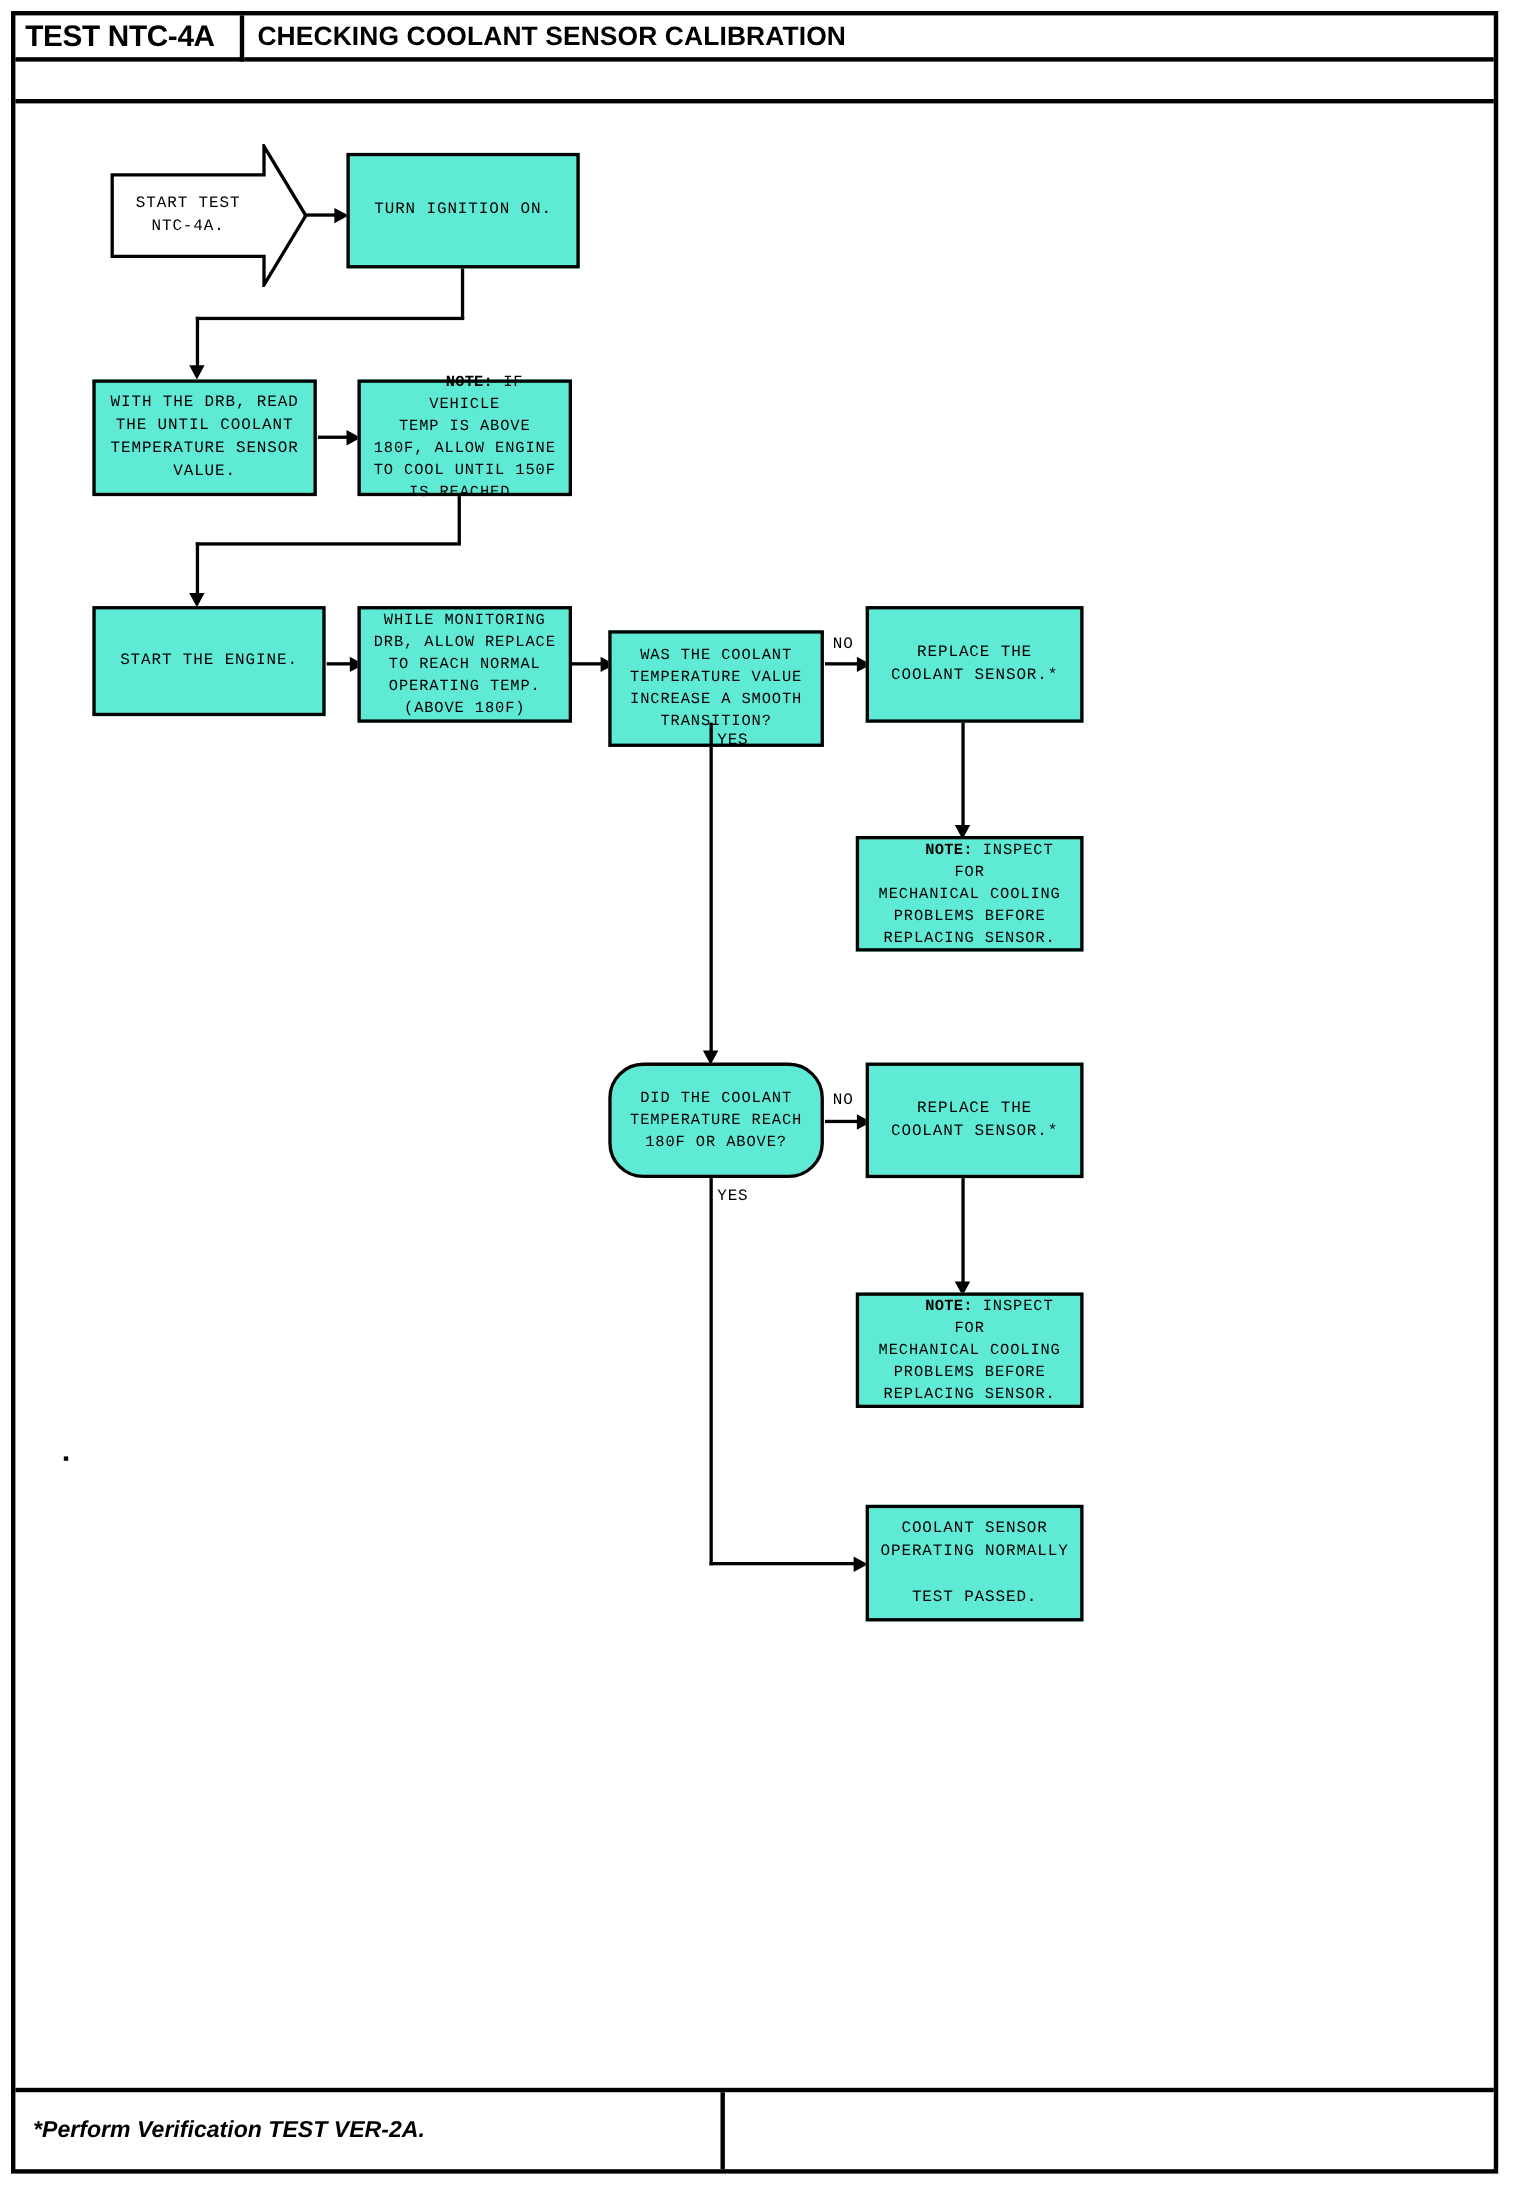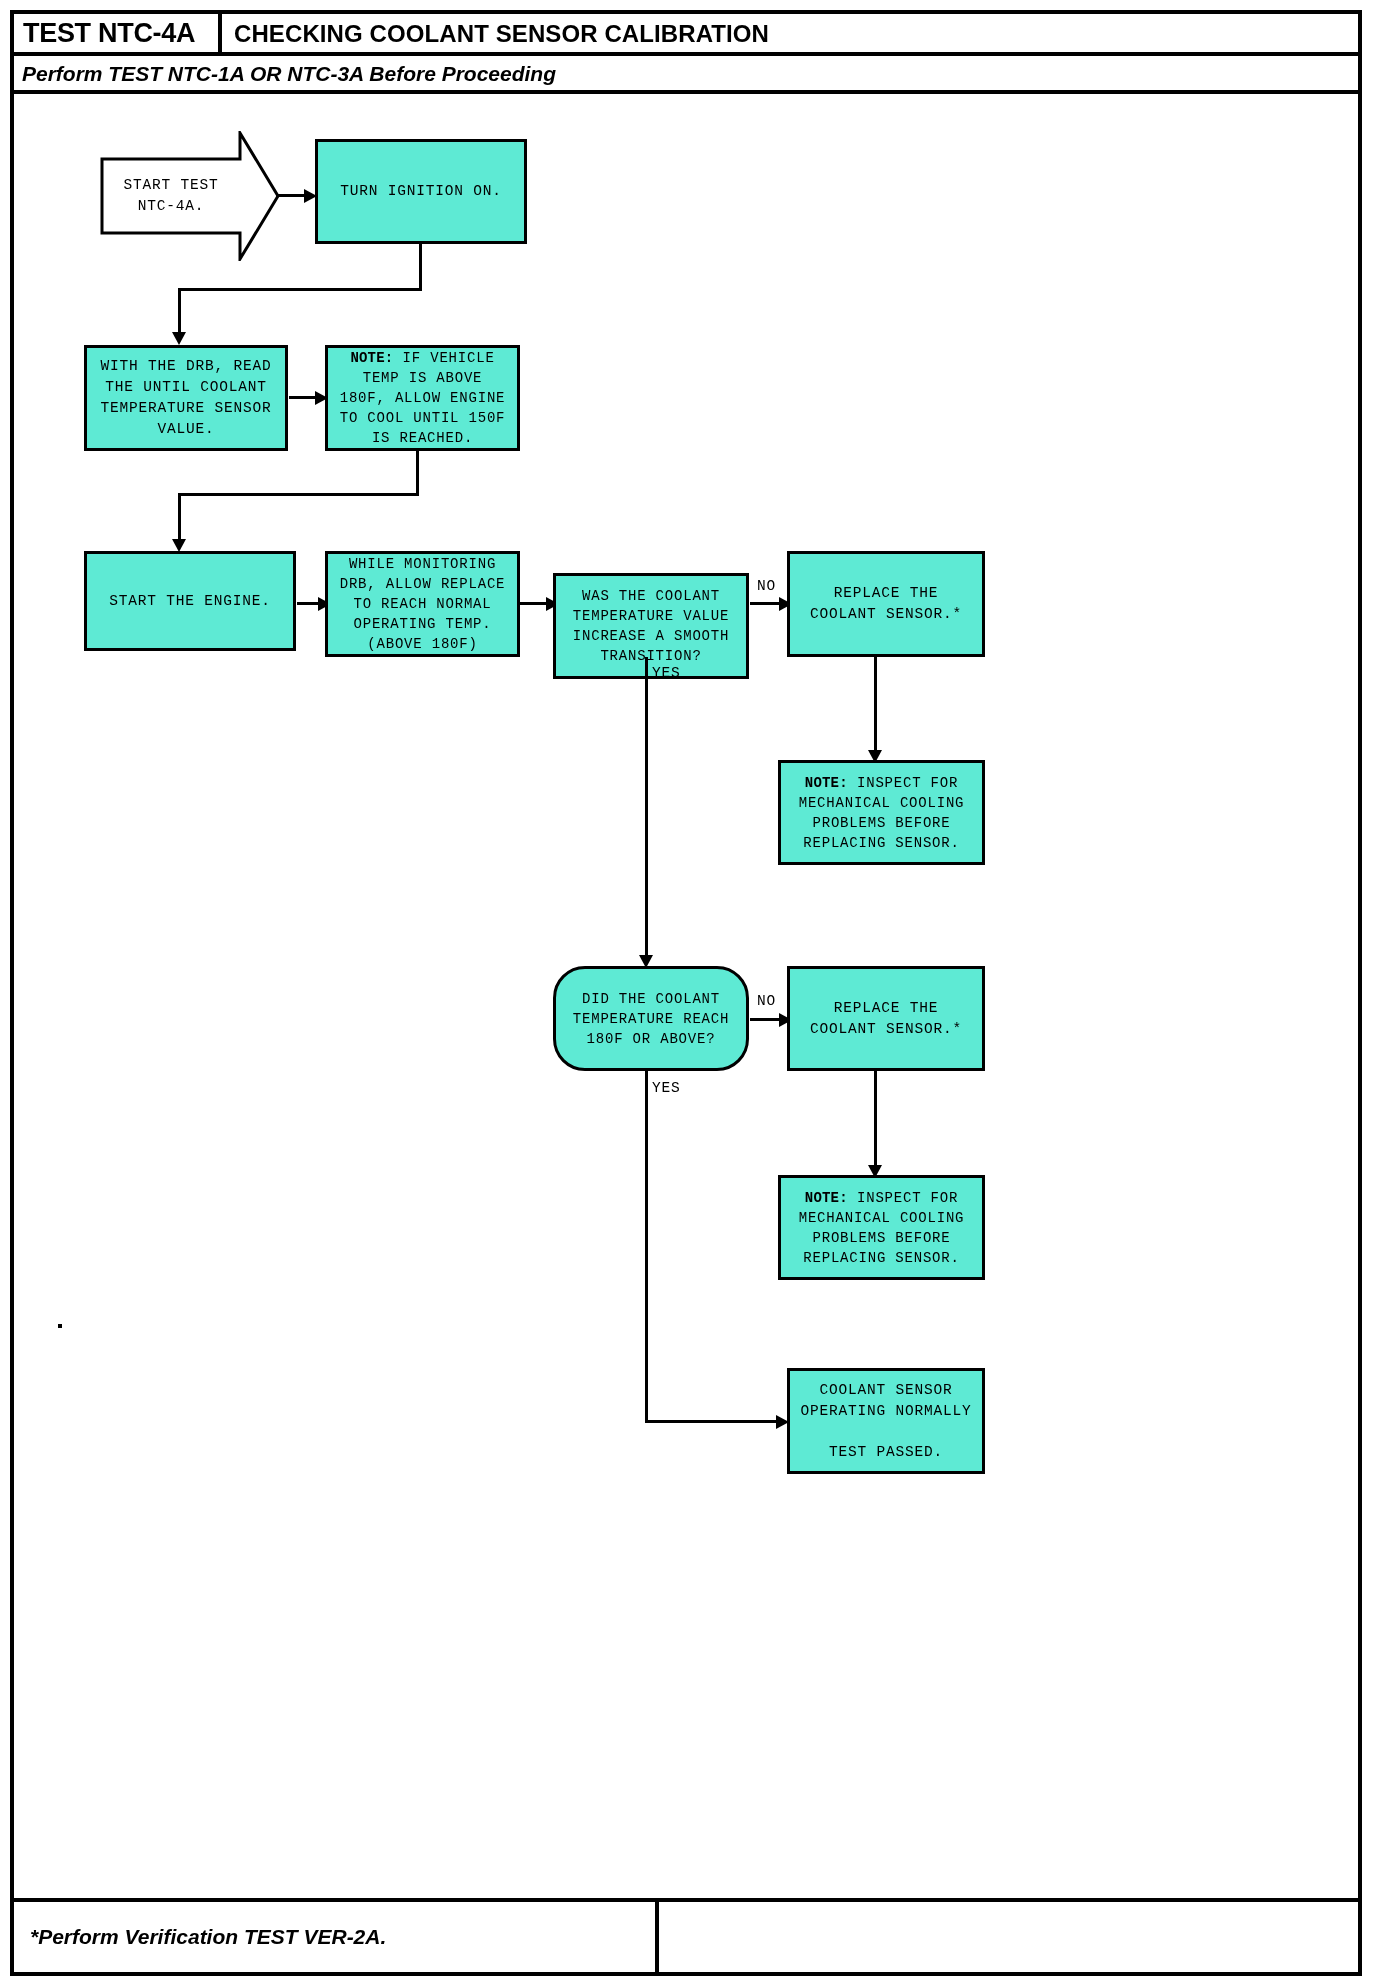--- a/index.html
+++ b/index.html
@@ -112,21 +112,21 @@
     justify-content: center;
     text-align: center;
     font-family: "Liberation Mono", "DejaVu Sans Mono", monospace;
     font-size: 14.5px;
     line-height: 21px;
     letter-spacing: 0.8px;
     color: #000;
     padding: 2px 6px;
   }
   .node .lines { width: 100%; }
-  .node b { font-weight: bold; letter-spacing: 0.2px; }
+  .node b { font-weight: bold; letter-spacing: 0.2px; margin-left: 36px; }
 
   
   .start-shape {
     position: absolute;
     font-family: "Liberation Mono", "DejaVu Sans Mono", monospace;
     font-size: 14.5px;
     line-height: 21px;
     letter-spacing: 0.8px;
     color: #000;
     display: flex;
@@ -221,21 +221,20 @@
 <div id="page">
 
   <div class="outer-frame"></div>
 
   <div class="header-band">
     <div class="test-id-box">
       <span class="test-id-text">TEST NTC-4A</span>
     </div>
     <div class="header-title">CHECKING COOLANT SENSOR CALIBRATION</div>
     <div class="header-sub-rule"></div>
-    <div class="header-subtitle">Perform TEST NTC-1A OR NTC-3A Before Proceeding</div>
   </div>
   <div class="header-bottom-rule"></div>
 
   <div class="start-shape" style="left:100px; top:131px; width:180px; height:130px;">
     <svg width="180" height="130" viewBox="0 0 180 130">
       <polygon points="2,28 140,28 140,2 178,65 140,128 140,102 2,102" fill="#ffffff" stroke="#000000" stroke-width="3" stroke-linejoin="miter"></polygon>
     </svg>
     <div class="start-label">
       <div>START TEST</div>
       <div>NTC-4A.</div>

